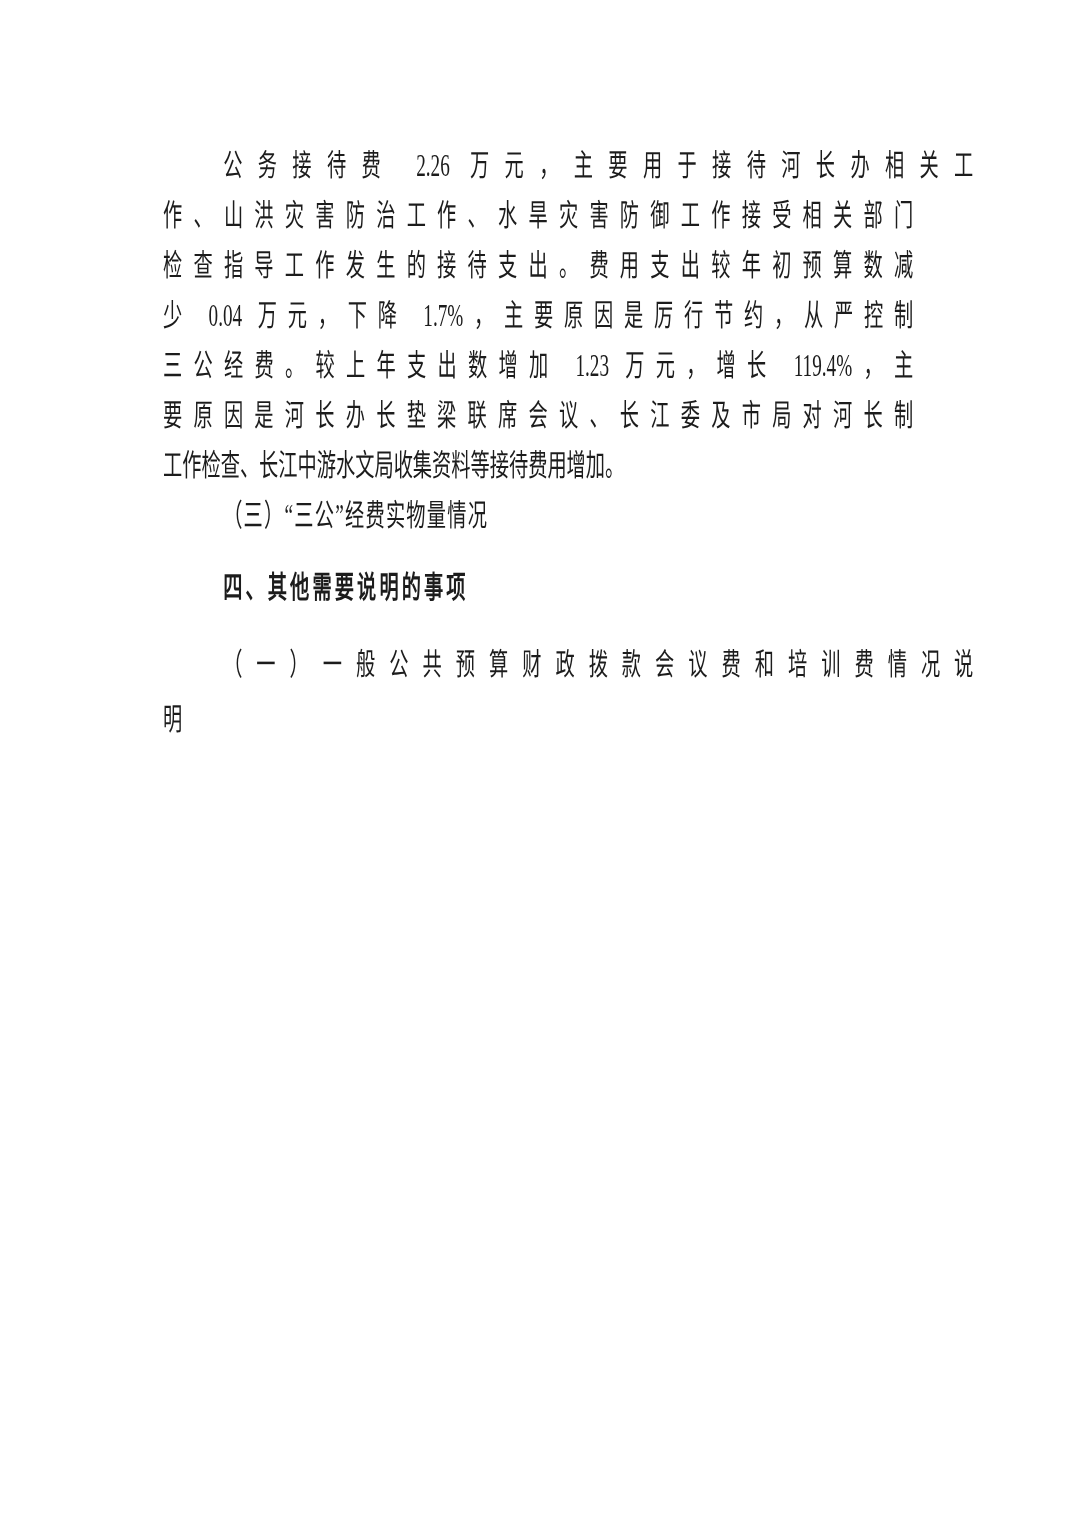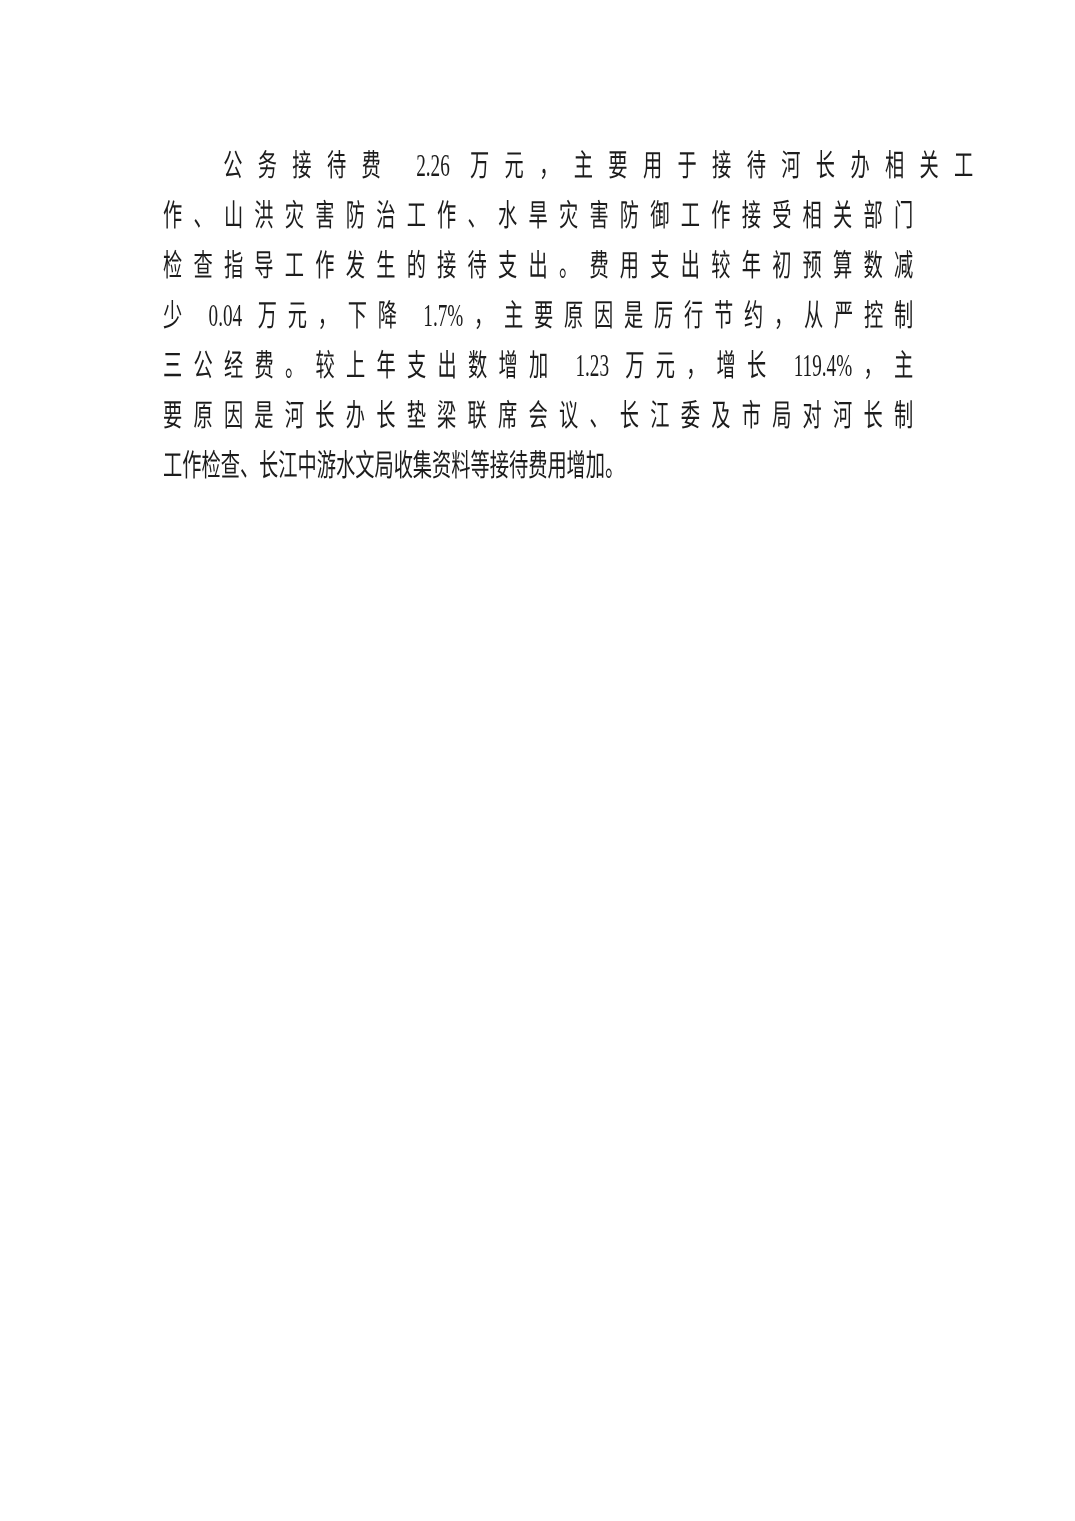--- a/index.html
+++ b/index.html
@@ -71,19 +71,29 @@
     <div class="para para-1">
       <div class="line fill indent">公务接待费 2.26 万元，主要用于接待河长办相关工</div>
       <div class="line fill">作、山洪灾害防治工作、水旱灾害防御工作接受相关部门</div>
       <div class="line fill">检查指导工作发生的接待支出。费用支出较年初预算数减</div>
       <div class="line fill">少 0.04 万元，下降 1.7%，主要原因是厉行节约，从严控制</div>
       <div class="line fill">三公经费。较上年支出数增加 1.23 万元，增长 119.4%，主</div>
       <div class="line fill">要原因是河长办长垫梁联席会议、长江委及市局对河长制</div>
       <div class="line">工作检查、长江中游水文局收集资料等接待费用增加。</div>
     </div>
 
+    <div class="heading-kai">
+      <div class="line indent">（三）“三公”经费实物量情况</div>
+    </div>
 
 
+    <div class="heading-hei">
+      <div class="line indent">四、其他需要说明的事项</div>
+    </div>
 
+    <div class="subheading-kai">
+      <div class="line fill indent">（一）一般公共预算财政拨款会议费和培训费情况说</div>
+      <div class="line">明</div>
+    </div>
 
 
   </div>
 </div>
 
 </body></html>

